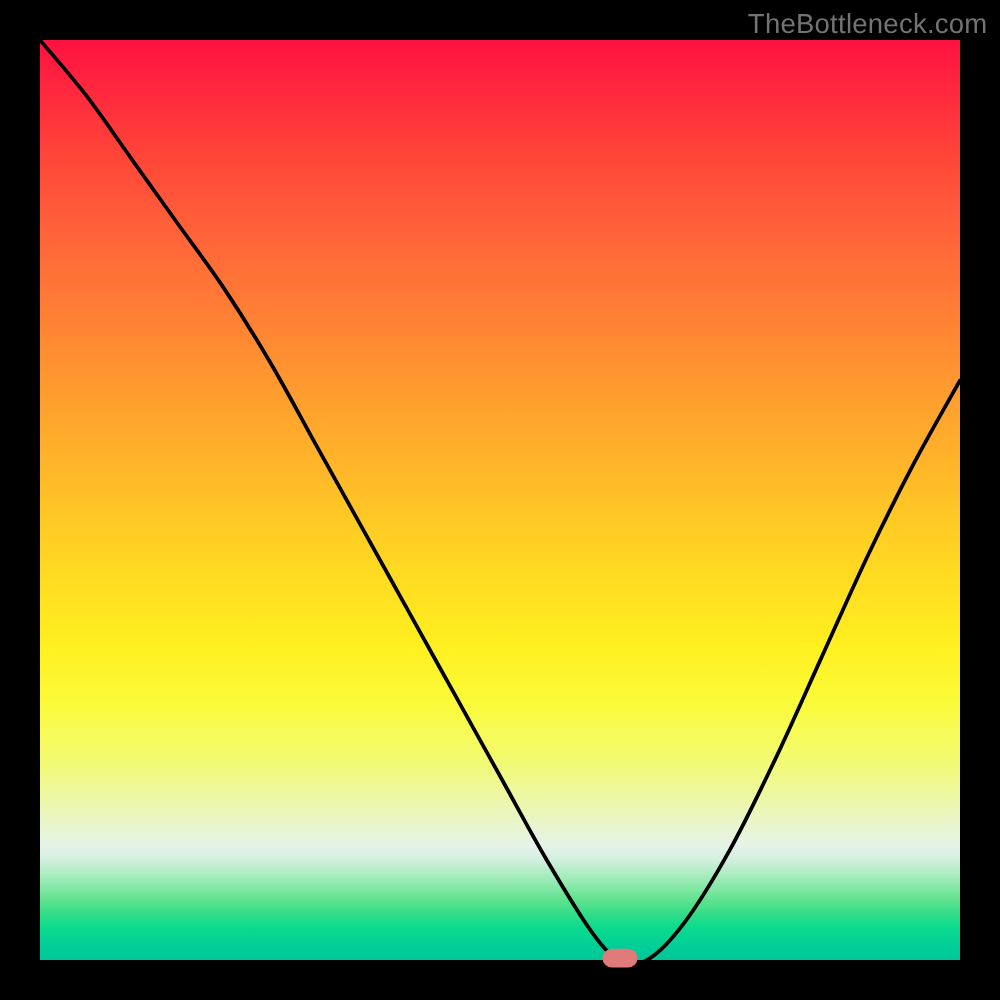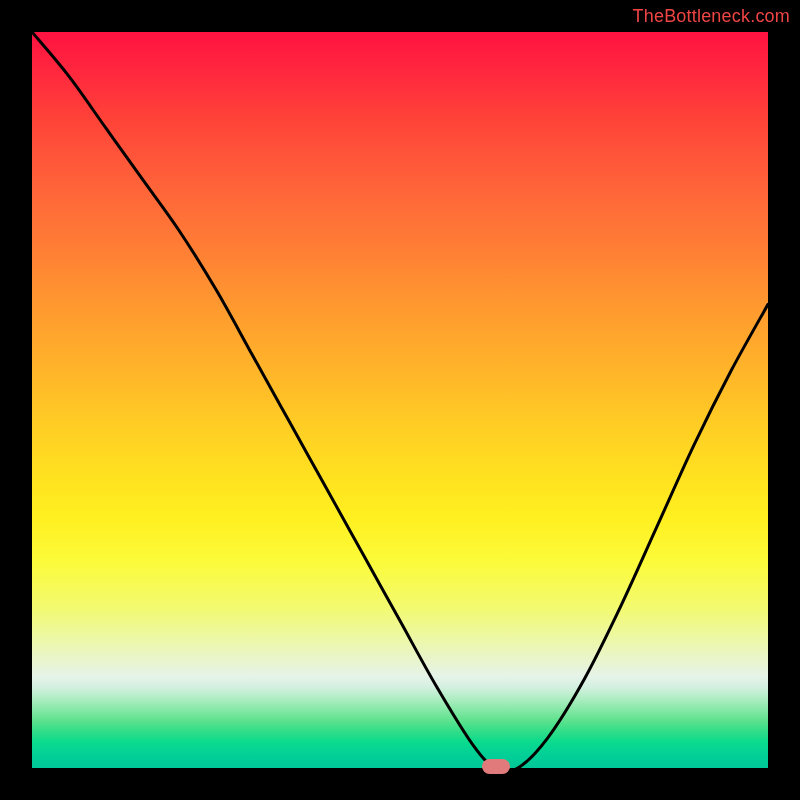--- a/index.html
+++ b/index.html
@@ -48,23 +48,23 @@
       #0adb8e 96.5%,
       #06d494 97.5%,
       #00ce97 98.5%,
       #00c898 100%
     );
   }
   .watermark {
     position: absolute;
     top: 6px;
     right: 10px;
-    color: #ef4444;
+    color: #737373;
     font-family: Arial, Helvetica, sans-serif;
-    font-size: 18px;
+    font-size: 22px;
     letter-spacing: 0.2px;
     user-select: none;
   }
   svg.curve {
     position: absolute;
     left: 32px;
     top: 32px;
     width: 736px;
     height: 736px;
   }

